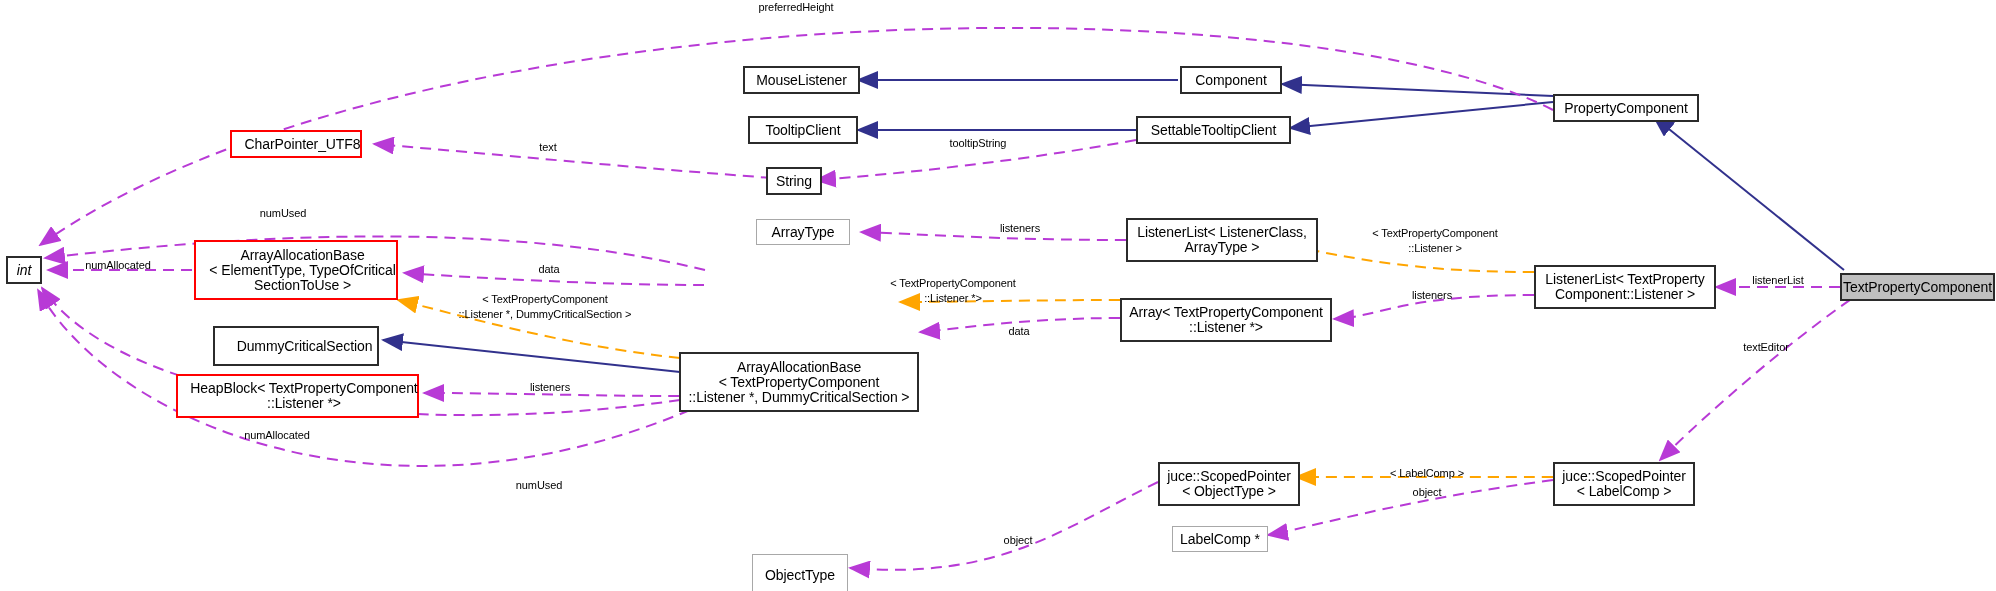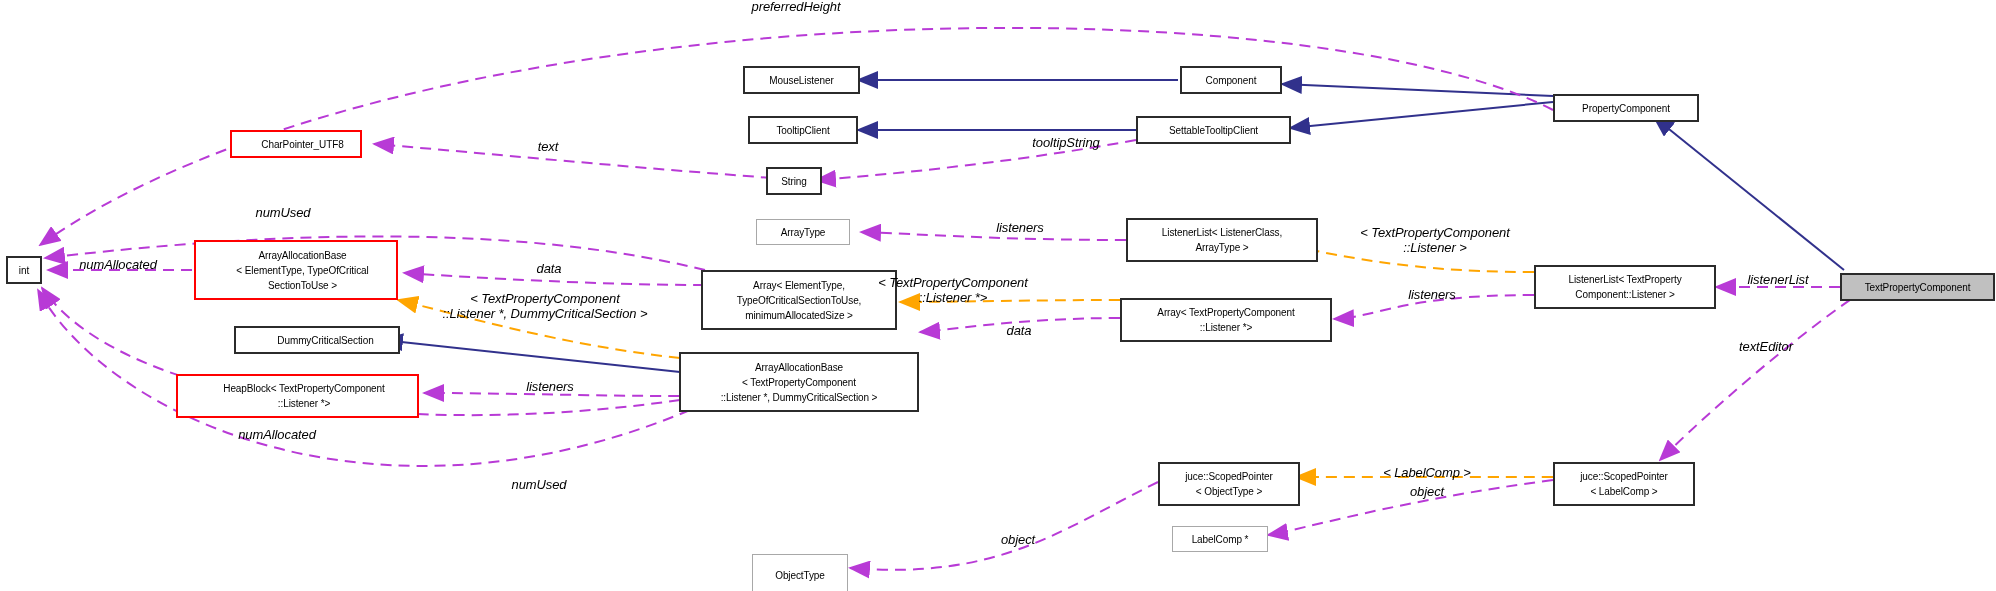--- a/index.html
+++ b/index.html
@@ -23,44 +23,43 @@
     height: 591px;
     pointer-events: none;
   }
   .node {
     position: absolute;
     box-sizing: border-box;
     display: flex;
     align-items: center;
     justify-content: center;
     text-align: center;
-    font-size: 10px;
+    font-size: 14px;
     line-height: 15px;
     color: #000000;
     background: #ffffff;
     border: 1px solid #404040;
     white-space: pre;
     letter-spacing: -0.1px;
     cursor: default;
   }
   .node.thick  { border-width: 2px; border-color: #2b2b2b; }
   .node.red    { border-width: 2px; border-color: #ff0000; padding-left: 13px; }
   .node.grey   { border-width: 1px; border-color: #a8a8a8; }
   .node.filled { background: #c0c0c0; border-width: 2px; border-color: #2b2b2b; }
   .edge-label {
     position: absolute;
-    font-size: 13px;
+    font-size: 11px;
     line-height: 14.5px;
     color: #000000;
     white-space: pre;
     text-align: center;
     transform: translateX(-50%);
     letter-spacing: -0.1px;
     cursor: default;
-    font-style: italic;
   }
 </style>
 </head>
 <body>
 
 <div id="diagram-root">
 
   <svg class="edges" viewBox="0 0 1996 591" xmlns="http://www.w3.org/2000/svg">
     <defs>
       <marker id="arrow-blue" markerWidth="11" markerHeight="9" refX="10" refY="4.5" orient="auto">
@@ -103,21 +102,21 @@
     </g>
 
     <g fill="none" stroke="#ffa500" stroke-width="2" stroke-dasharray="11,7" marker-end="url(#arrow-orange)">
       <path d="M 680,358 C 560,345 460,315 398,300"></path>
       <path d="M 1120,300 C 1030,300 960,302 900,302"></path>
       <path d="M 1534,272 C 1380,272 1320,248 1266,243"></path>
       <path d="M 1553,477 C 1400,477 1330,477 1296,477"></path>
     </g>
   </svg>
 
-  <div class="node thick" style="left:6px; top:256px; width:36px; height:28px;">
+  <div class="node thick" style="left:6px; top:256px; width:36px; height:28px;font-style:italic;">
     <span>int</span>
   </div>
 
   <div class="node red" style="left:230px; top:130px; width:132px; height:28px;">
     <span>CharPointer_UTF8</span>
   </div>
 
   <div class="node thick" style="left:766px; top:167px; width:56px; height:28px;">
     <span>String</span>
   </div>
@@ -125,40 +124,35 @@
   <div class="node grey" style="left:756px; top:219px; width:94px; height:26px;">
     <span>ArrayType</span>
   </div>
 
   <div class="node red" style="left:194px; top:240px; width:204px; height:60px;">
     <span>ArrayAllocationBase
 &lt; ElementType, TypeOfCritical
 SectionToUse &gt;</span>
   </div>
 
-  <div class="node thick" style="left:234px; top:326px; width:166px; height:28px;padding-left:17px;">
+  <div class="node thick" style="left:213px; top:326px; width:166px; height:40px;padding-left:17px;">
     <span>DummyCriticalSection</span>
   </div>
 
   <div class="node red" style="left:176px; top:374px; width:243px; height:44px;">
     <span>HeapBlock&lt; TextPropertyComponent
 ::Listener *&gt;</span>
   </div>
 
   <div class="node thick" style="left:679px; top:352px; width:240px; height:60px;">
     <span>ArrayAllocationBase
 &lt; TextPropertyComponent
 ::Listener *, DummyCriticalSection &gt;</span>
   </div>
 
-  <div class="node thick" style="left:701px; top:270px; width:196px; height:60px;">
-    <span>Array&lt; ElementType,
-TypeOfCriticalSectionToUse,
-minimumAllocatedSize &gt;</span>
-  </div>
 
   <div class="node thick" style="left:1120px; top:298px; width:212px; height:44px;">
     <span>Array&lt; TextPropertyComponent
 ::Listener *&gt;</span>
   </div>
 
   <div class="node thick" style="left:743px; top:66px; width:117px; height:28px;">
     <span>MouseListener</span>
   </div>
 
@@ -207,21 +201,21 @@
   </div>
 
   <div class="node grey" style="left:752px; top:554px; width:96px; height:42px;">
     <span>ObjectType</span>
   </div>
 
   <div class="edge-label" style="left:796px; top:0px;">preferredHeight</div>
 
   <div class="edge-label" style="left:548px; top:140px;">text</div>
 
-  <div class="edge-label" style="left:1066px; top:136px;text-align:right;">tooltipString</div>
+  <div class="edge-label" style="left:978px; top:136px;text-align:right;">tooltipString</div>
 
   <div class="edge-label" style="left:283px; top:206px;">numUsed</div>
 
   <div class="edge-label" style="left:118px; top:258px;">numAllocated</div>
 
   <div class="edge-label" style="left:1020px; top:221px;">listeners</div>
 
   <div class="edge-label" style="left:549px; top:262px;">data</div>
 
   <div class="edge-label" style="left:953px; top:276px;">&lt; TextPropertyComponent

